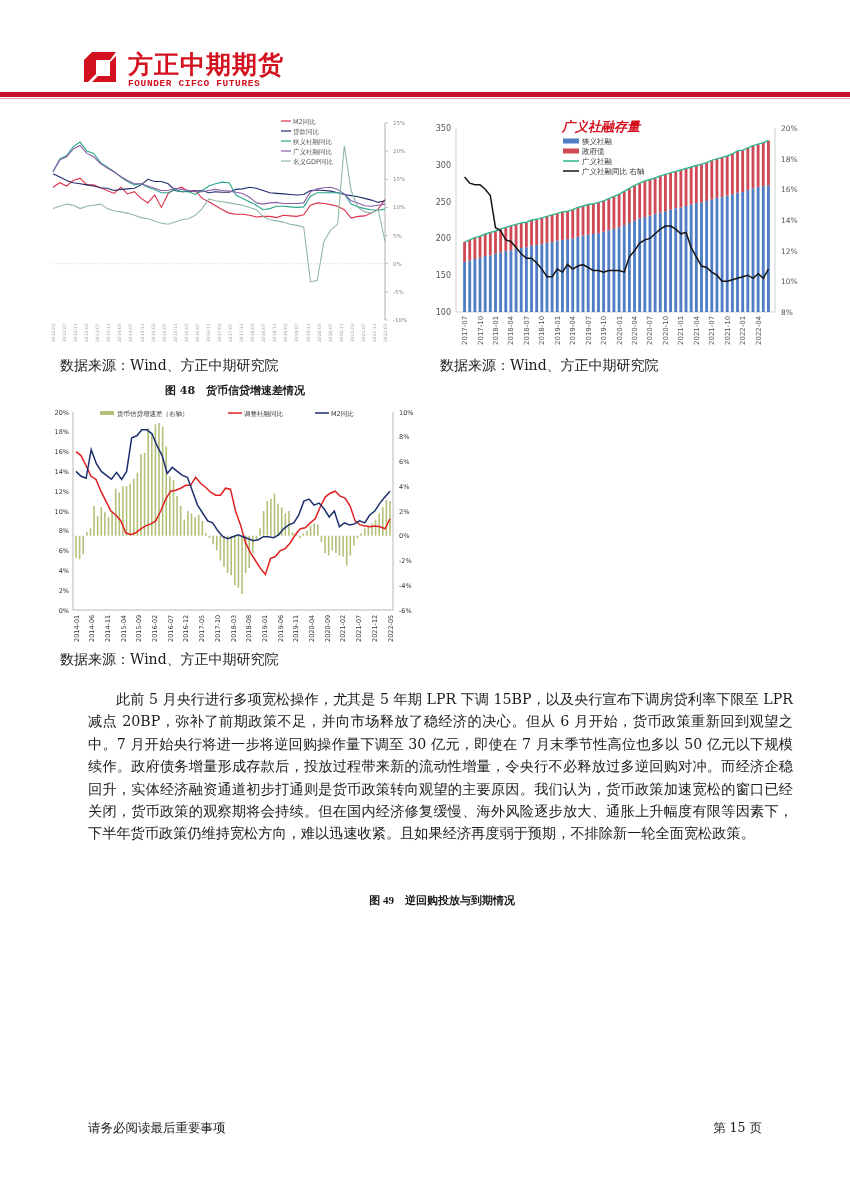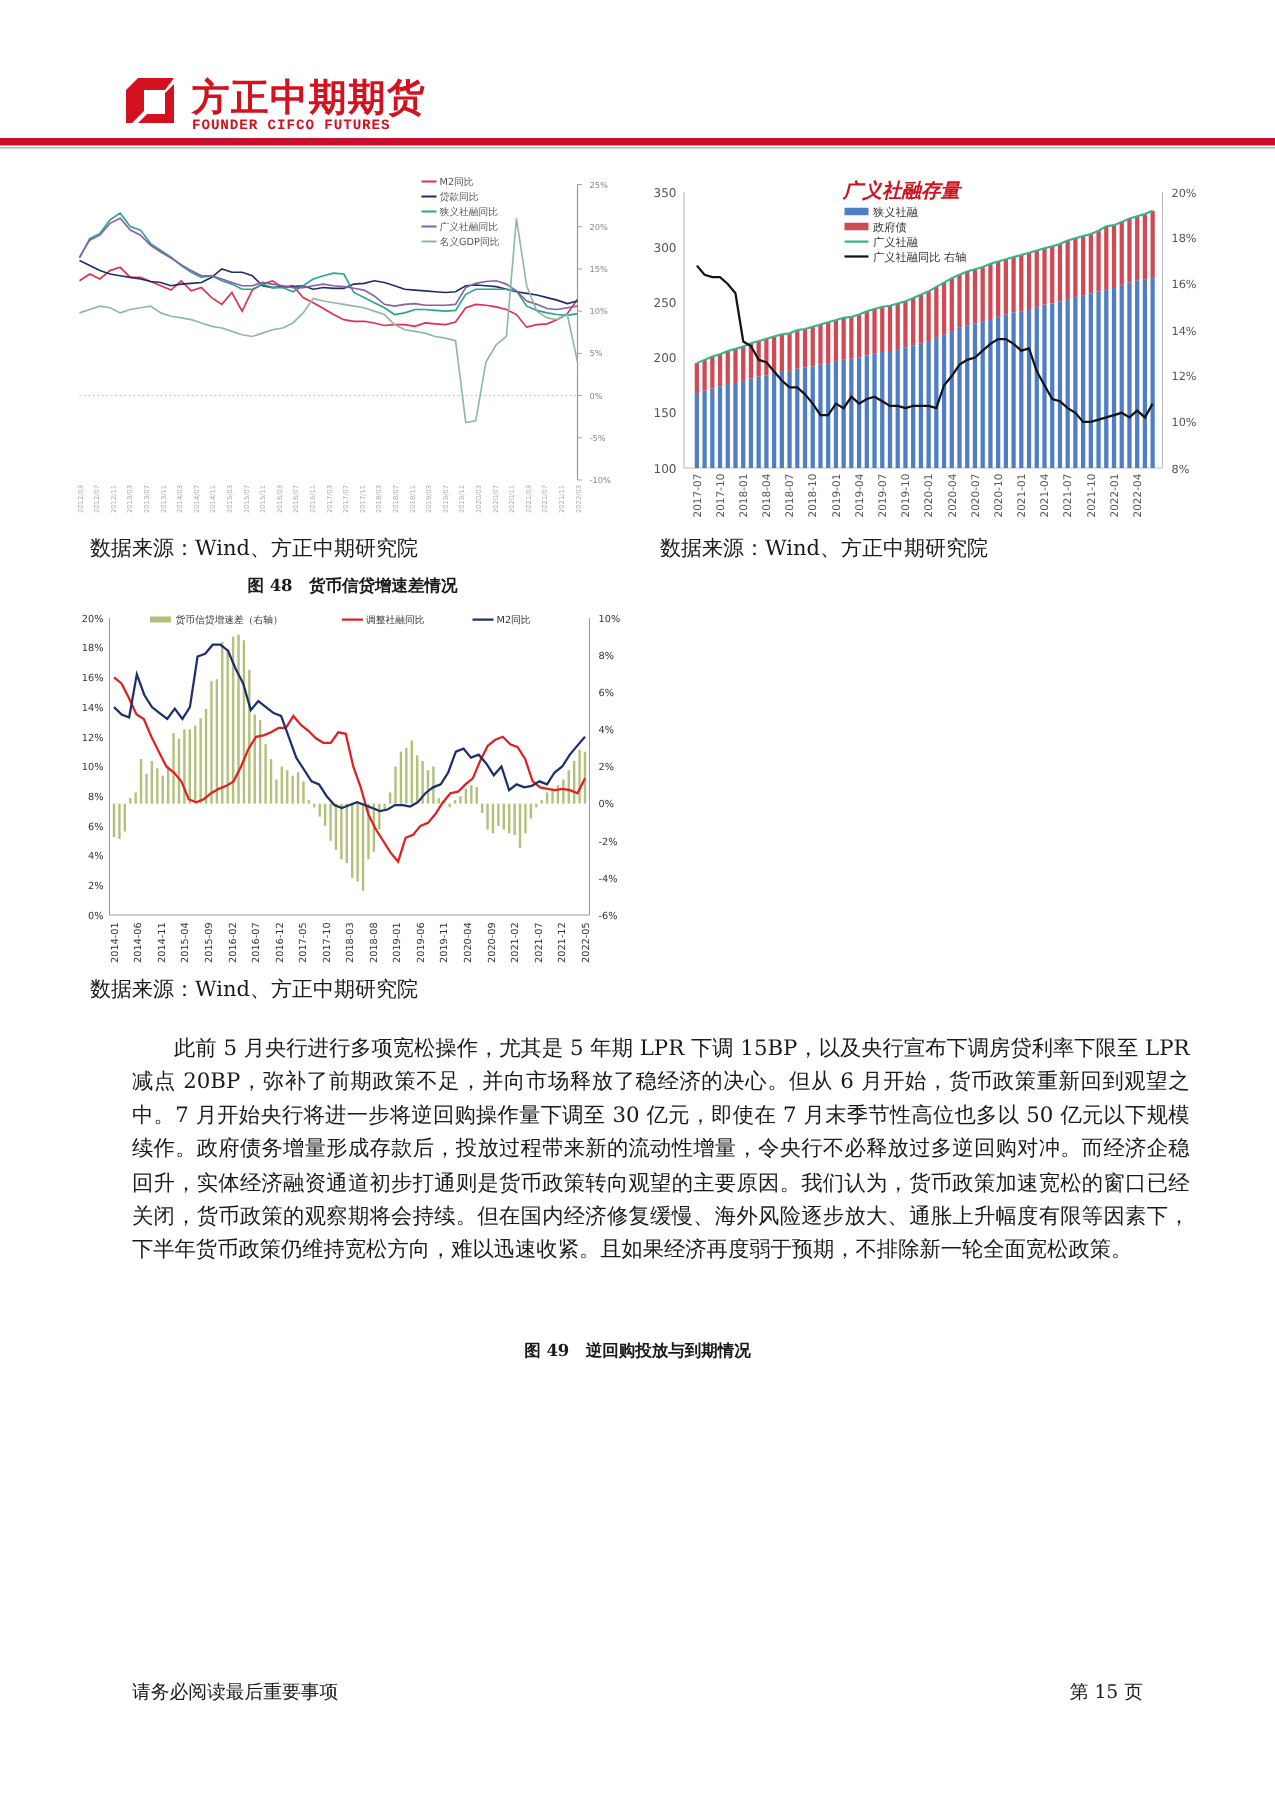--- a/index.html
+++ b/index.html
@@ -425,16 +425,16 @@
       <line x1="183" y1="11" x2="197" y2="11" stroke="#e02020" stroke-width="1.5"></line>
       <text x="199" y="13.5" class="svg-text" font-size="6.5" fill="#333">调整社融同比</text>
       <line x1="270" y1="11" x2="284" y2="11" stroke="#1c2f6e" stroke-width="1.5"></line>
       <text x="286" y="13.5" class="svg-text" font-size="6.5" fill="#333">M2同比</text>
     </svg>
   </div>
 <div class="caption" style="left:60px; top:651px; width:350px;">数据来源：Wind、方正中期研究院</div>
 
 <div class="body-text">此前 5 月央行进行多项宽松操作，尤其是 5 年期 LPR 下调 15BP，以及央行宣布下调房贷利率下限至 LPR 减点 20BP，弥补了前期政策不足，并向市场释放了稳经济的决心。但从 6 月开始，货币政策重新回到观望之中。7 月开始央行将进一步将逆回购操作量下调至 30 亿元，即使在 7 月末季节性高位也多以 50 亿元以下规模续作。政府债务增量形成存款后，投放过程带来新的流动性增量，令央行不必释放过多逆回购对冲。而经济企稳回升，实体经济融资通道初步打通则是货币政策转向观望的主要原因。我们认为，货币政策加速宽松的窗口已经关闭，货币政策的观察期将会持续。但在国内经济修复缓慢、海外风险逐步放大、通胀上升幅度有限等因素下，下半年货币政策仍维持宽松方向，难以迅速收紧。且如果经济再度弱于预期，不排除新一轮全面宽松政策。</div>
 
-<div class="fig-title" style="left:250px; top:893px; width:350px;">图 49　逆回购投放与到期情况</div>
+<div class="fig-title" style="left:267px; top:893px; width:350px;font-family:Liberation Serif, serif;">图 49　逆回购投放与到期情况</div>
 
 <div class="footer-left">请务必阅读最后重要事项</div>
 <div class="footer-right">第 15 页</div>
 
 </body></html>

